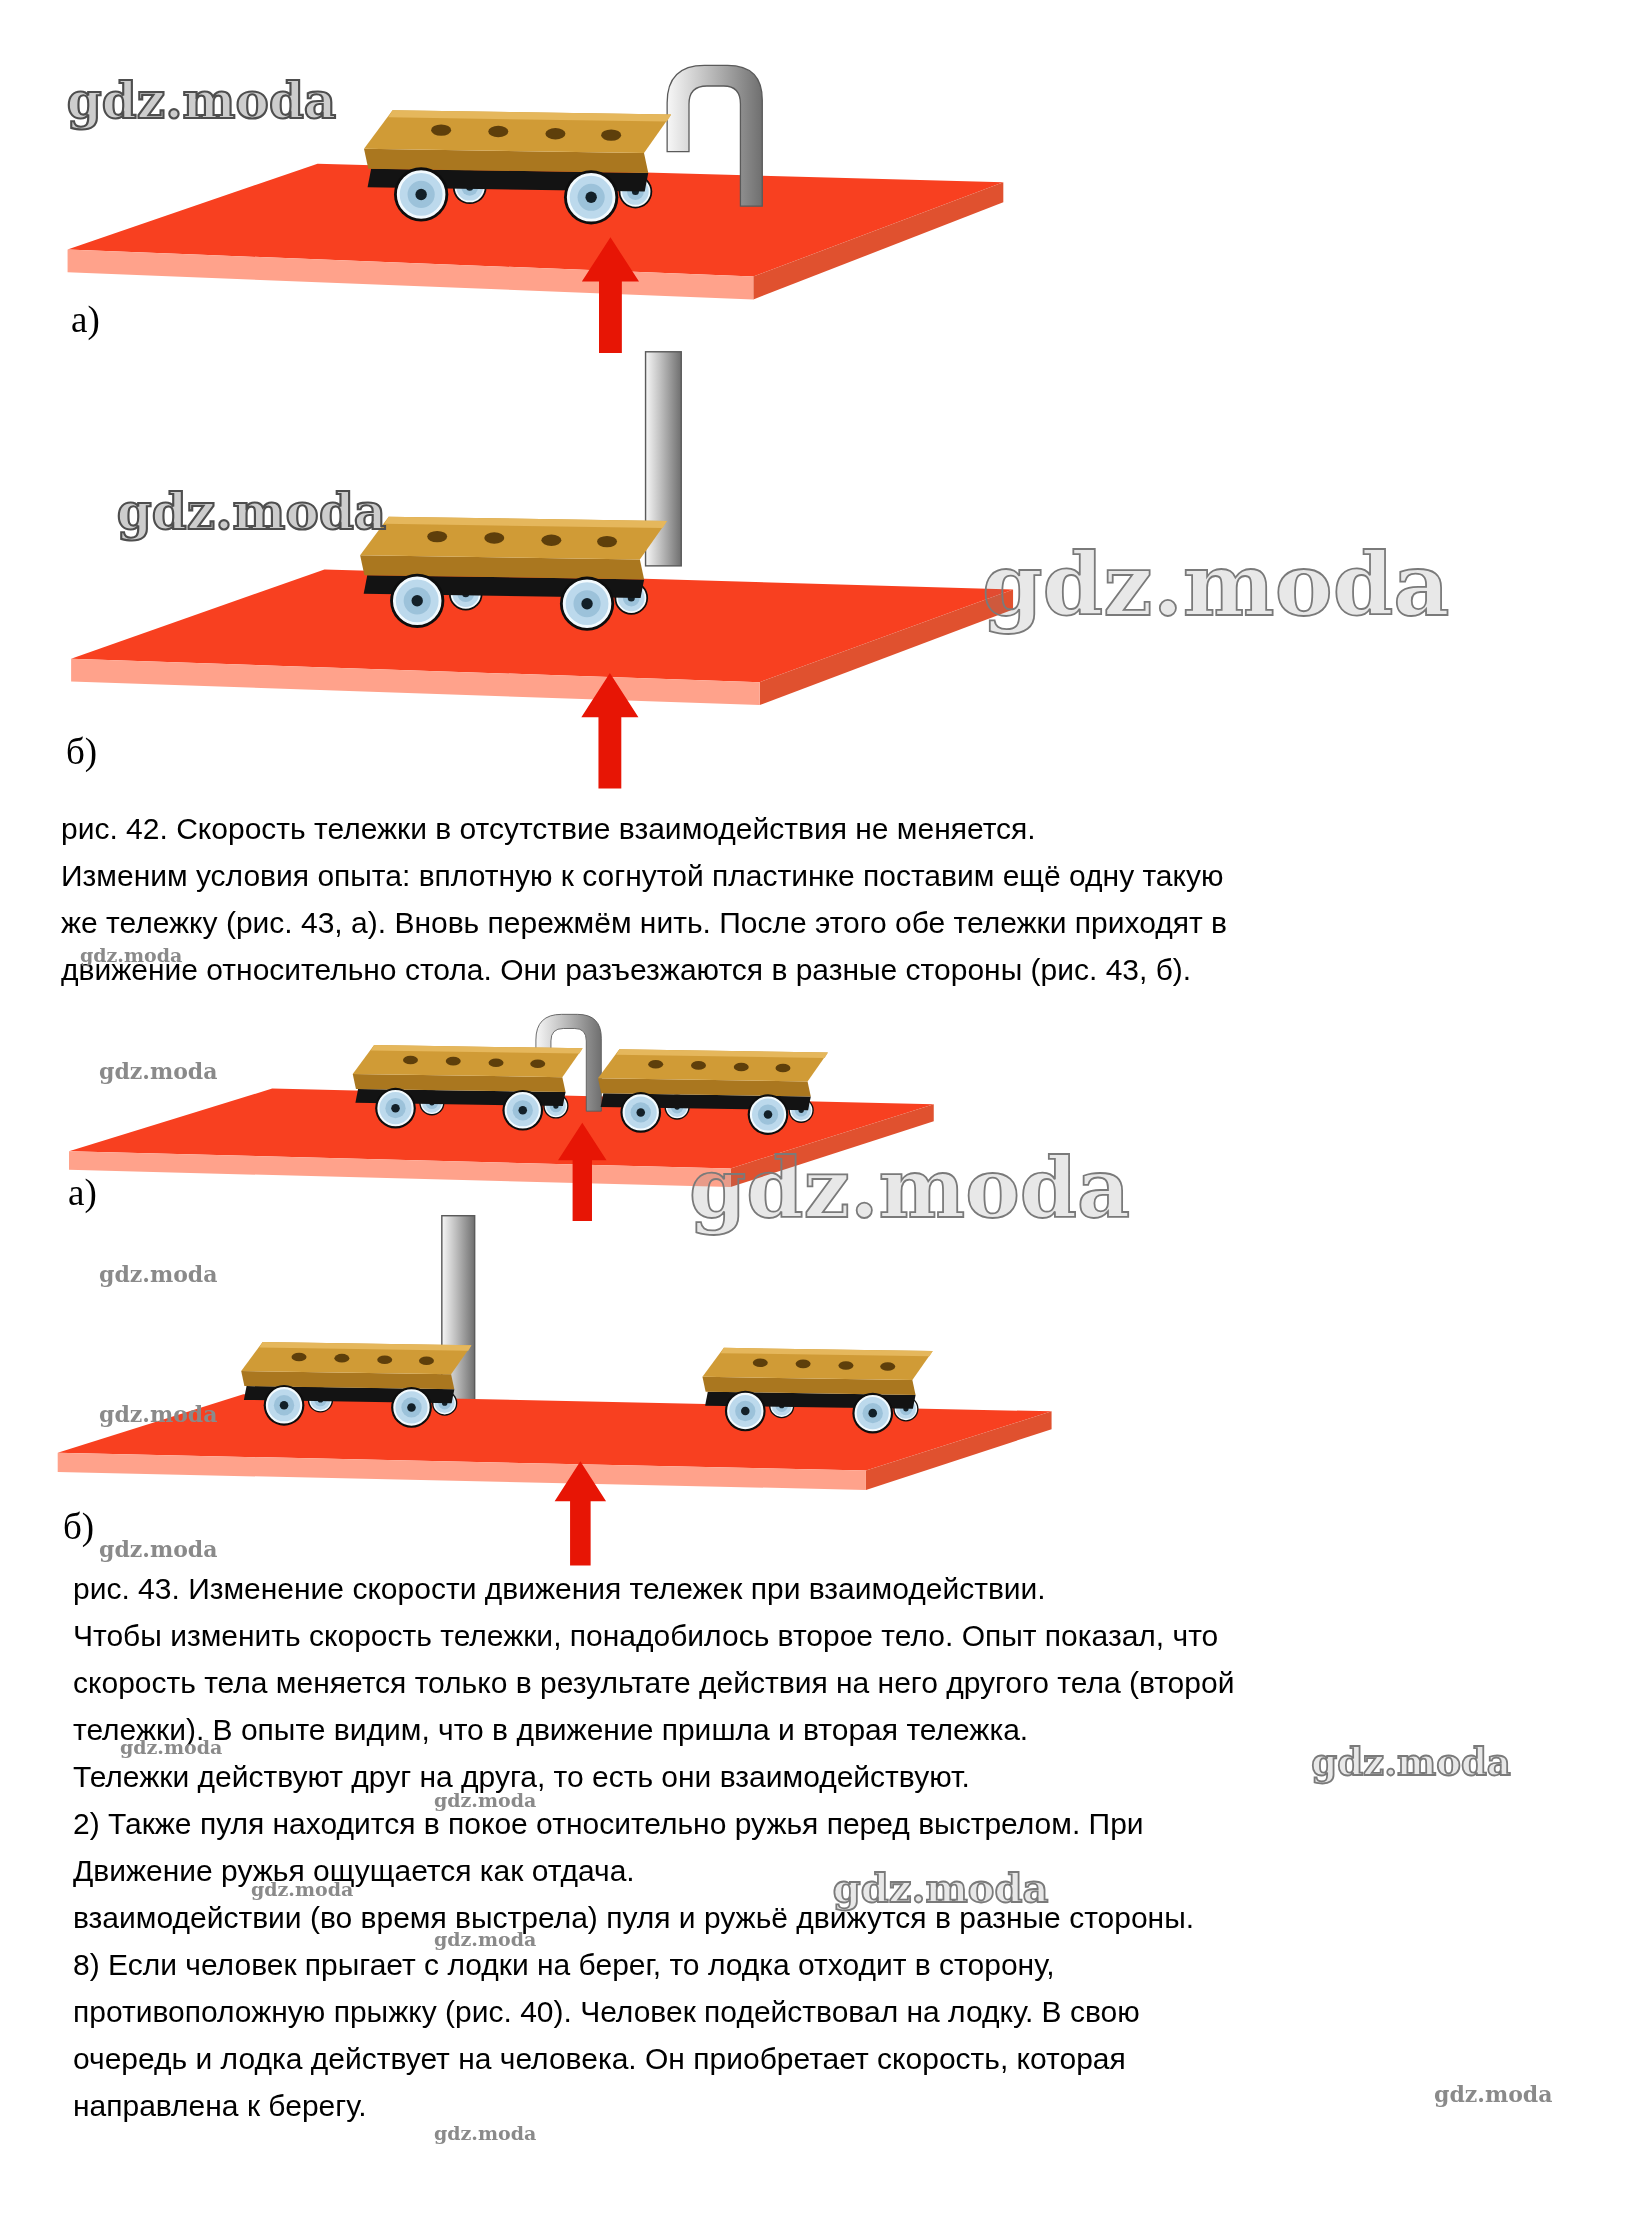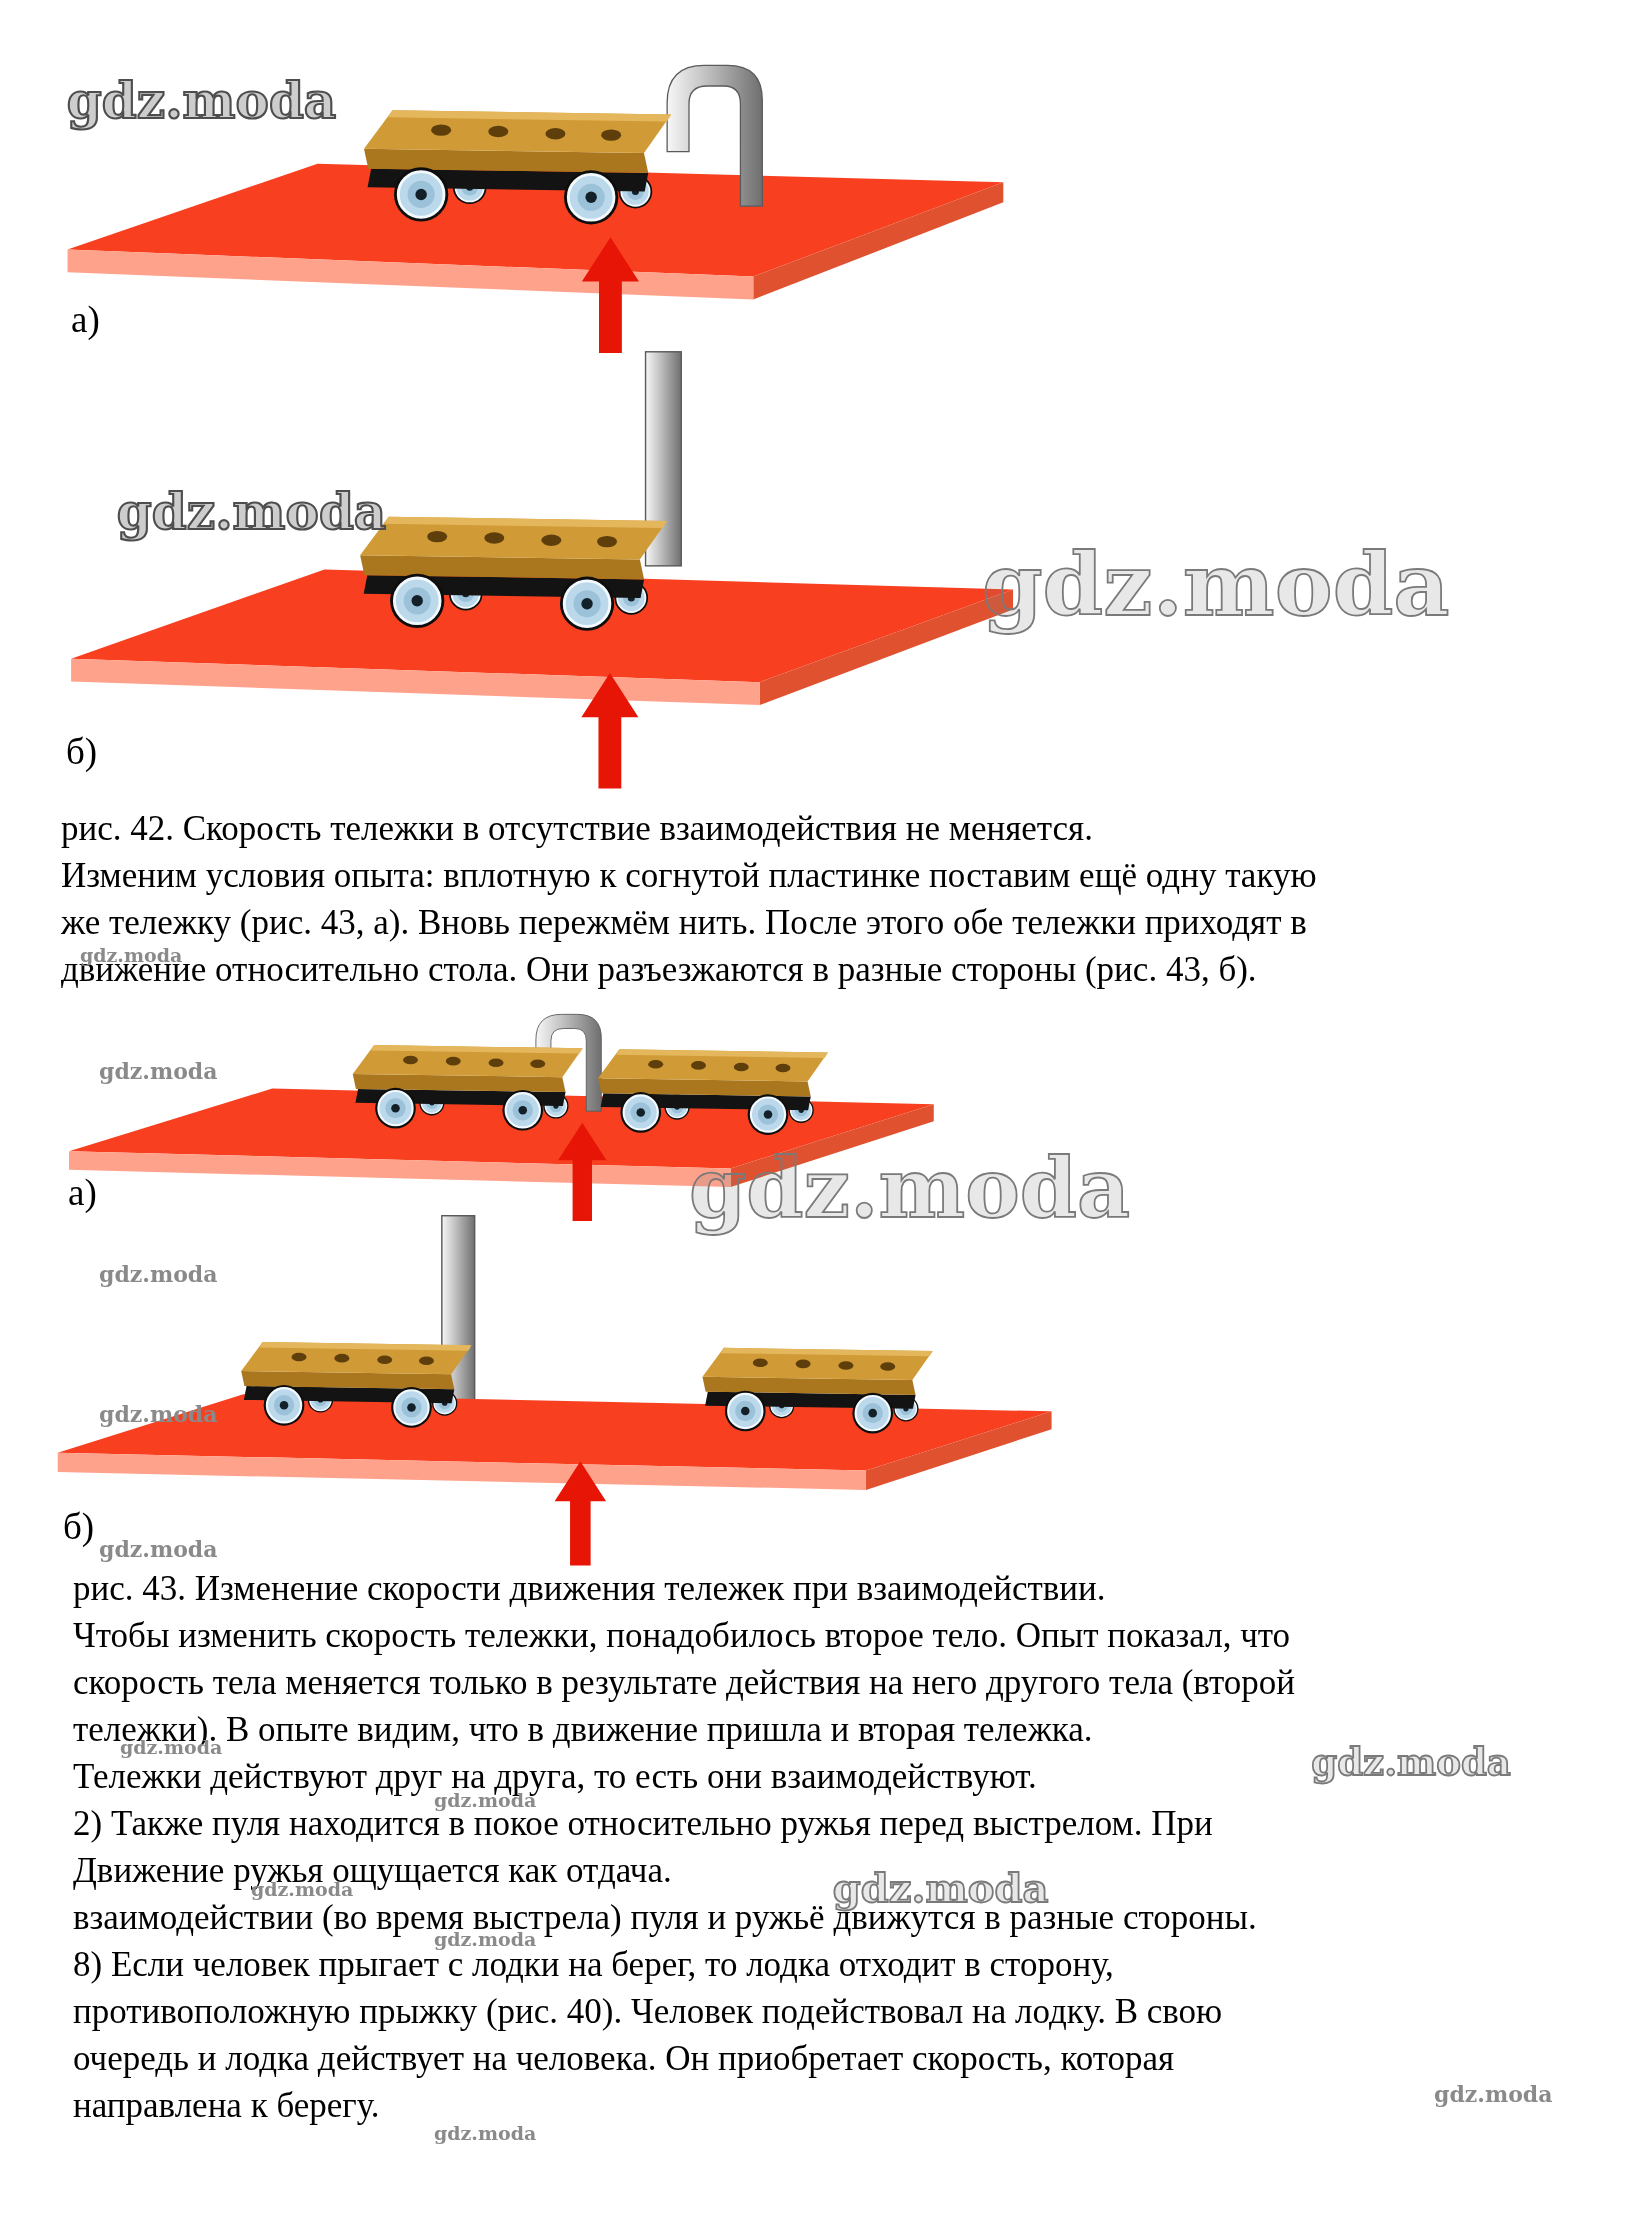--- a/index.html
+++ b/index.html
@@ -1,21 +1,21 @@
 <!DOCTYPE html>
 <html style="font-size:11.4px"><head>
 <meta charset="utf-8">
 <style>
   * { margin:0; padding:0; box-sizing:border-box; }
   html,body { background:#ffffff; }
   body { font-family:"Liberation Serif", serif; }
   .page { position:relative; width:1651px; height:2227px; background:#ffffff; overflow:hidden; }
   .fig { position:absolute; overflow:visible; z-index:1; }
   .fig-label { position:absolute; z-index:2; font-size:37px; color:#000; font-family:"Liberation Serif", serif; }
-  .textblock { position:absolute; z-index:2; font-size:35px; line-height:47px; color:#000; white-space:nowrap; font-family:Liberation Serif, serif; }
+  .textblock { position:absolute; z-index:2; font-size:30px; line-height:47px; color:#000; white-space:nowrap; font-family:Liberation Sans, sans-serif; }
   .wm-svg { position:absolute; z-index:5; overflow:visible; pointer-events:none; }
   .wm-outline { font-family:"DejaVu Serif", serif; font-weight:bold; fill:rgba(130,130,130,0.18); stroke:#7a7a7a; stroke-width:2.5px; }
   .wm-outline.dark { stroke:#4e4e4e; fill:rgba(90,90,90,0.30); stroke-width:3px; }
   .wm-small { position:absolute; z-index:5; font-family:"DejaVu Serif", serif; font-weight:bold; font-size:19px; color:#8a8a8a; pointer-events:none; }
   .wm-small.bigger { font-size:22px; }
 </style>
 </head>
 <body>
 
 <div class="page">

